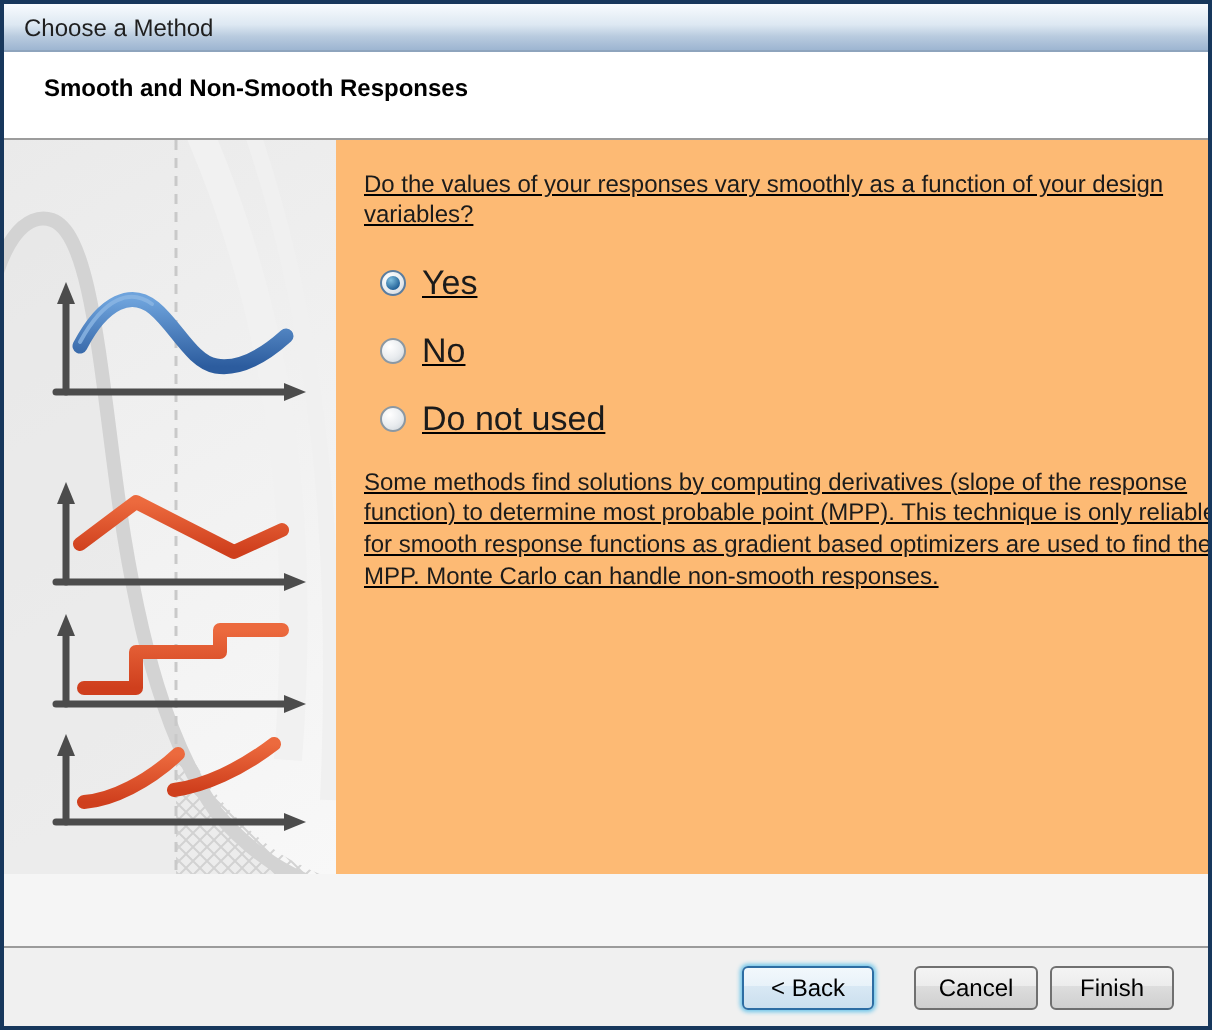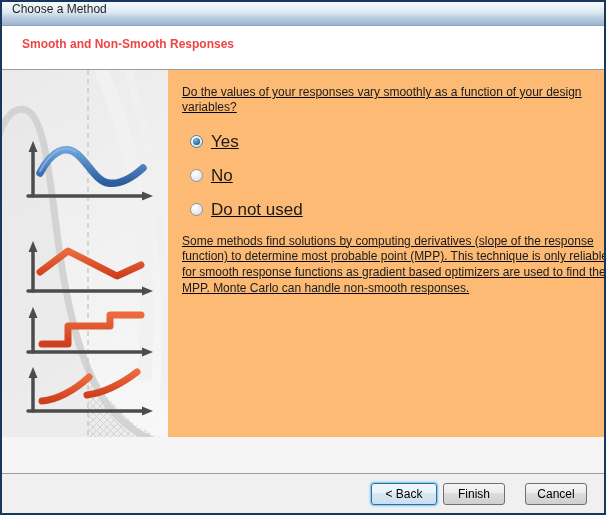--- a/index.html
+++ b/index.html
@@ -16,32 +16,32 @@
   }
   .window::after {
     content:""; position:absolute; left:0; right:0; bottom:0; height:3px;
     background:#5bc6ee; pointer-events:none;
   }
 
   .titlebar {
     height:24px; flex:0 0 24px;
     background:linear-gradient(#f8fbfe, #dde8f2 45%, #b9cbdf 70%, #9db5d1);
     border-bottom:1px solid #8ea4bd;
-    display:flex; align-items:flex-start;
+    display:flex; align-items:center;
     padding:0 10px;
     font-size:12px; color:#1f1f1f;
   }
 
   .header {
     height:44px; flex:0 0 44px;
     background:#ffffff;
     border-bottom:1px solid #9c9c9c;
     padding:11px 0 0 20px;
   }
-  .header-title { font-size:12px; font-weight:bold; color:#ef4444; }
+  .header-title { font-size:12px; font-weight:bold; color:#000000; }
 
   .body { flex:1 1 auto; display:flex; min-height:0; background:#fdba74;text-decoration:underline; }
 
   .illustration {
     width:166px; flex:0 0 166px;
     position:relative;
     background:linear-gradient(150deg,#eaeaea 0%, #f2f2f2 55%, #f8f8f8 100%);
     overflow:hidden;
   }
   .illustration svg { position:absolute; top:0; left:0; }
@@ -194,17 +194,17 @@
           <span class="radio-label">Do not used</span>
         </div>
       </div>
 
       <div class="description">Some methods find solutions by computing derivatives (slope of the response function) to determine most probable point (MPP). This technique is only reliable for smooth response functions as gradient based optimizers are used to find the MPP. Monte Carlo can handle non-smooth responses.</div>
     </div>
   </div>
 
   <div class="footer">
     <button class="btn btn-back focused">&lt; Back</button>
+    <button class="btn btn-cancel">Cancel</button>
     <button class="btn btn-finish">Finish</button>
-    <button class="btn btn-cancel">Cancel</button>
   </div>
 
 </div>
 
 </body></html>

